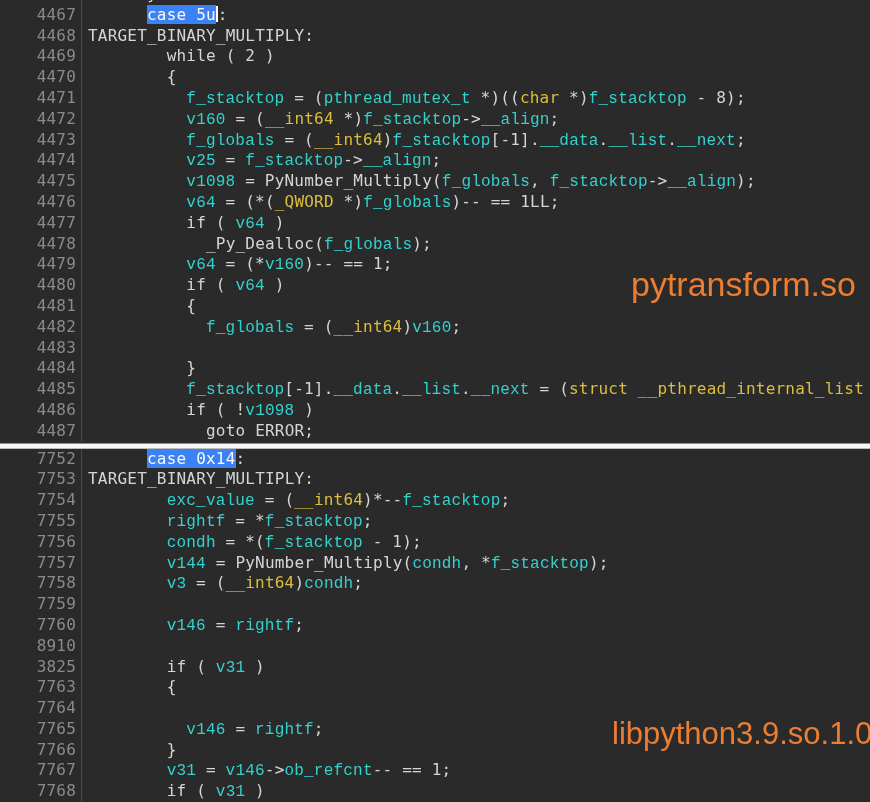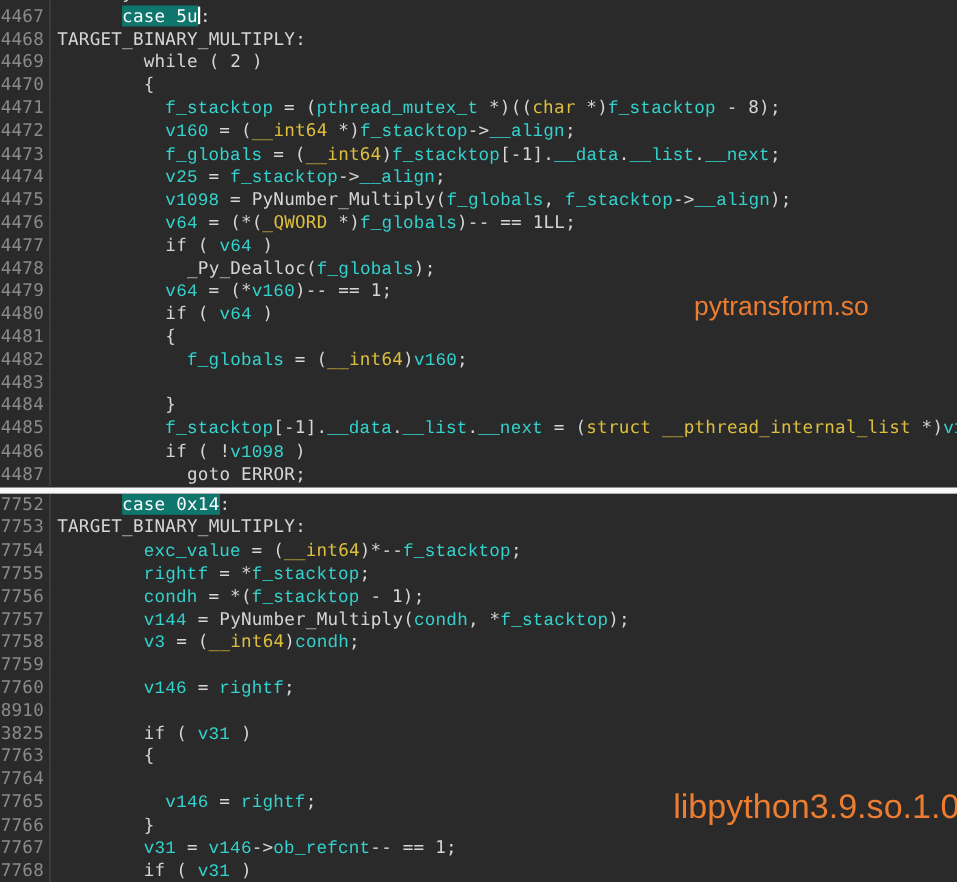--- a/index.html
+++ b/index.html
@@ -5,57 +5,57 @@
   html,body{margin:0;padding:0;background:#2a2a2a;}
   #screen{
     position:relative;
     width:870px;height:802px;
     overflow:hidden;
     background:#2a2a2a;
     font-family:"DejaVu Sans Mono",monospace;
     font-size:16px;
     letter-spacing:0.2px;
   }
-  .panel{overflow:hidden;}
+  .panel{overflow:hidden;padding-left:36px;}
   .row{
     display:flex;
     height:20.8px;
     line-height:20.8px;
     white-space:pre;
   }
   .row.partial{margin-top:-16px;}
   .gutter{
     flex:0 0 46px;
     box-sizing:border-box;
     text-align:right;
     padding-right:5px;
     color:#8a8a8a;
     border-right:1px solid #4a4a4a;
     user-select:none;
   }
   .code{padding-left:6px;white-space:pre;}
   .tk-d{color:#d5d5d5;}
   .tk-v{color:#33d2cd;font-family:Liberation Mono, monospace;}
   .tk-t{color:#ddbe3d;}
-  .tk-hl{background:#0f766e;color:#fafafa;text-align:center;}
+  .tk-hl{background:#3b82f6;color:#fafafa;text-align:center;}
   .tk-cur{
     display:inline-block;
     width:2px;height:16px;
     background:#ffffff;
     vertical-align:-2px;
   }
   .divider{
     height:7px;
     background:linear-gradient(#2a2a2a 0 1px,#8f8f8f 1px 2px,#f8f8f8 2px 6px,#bdbdbd 6px 7px);
   }
   .watermark{
     position:absolute;
     color:#ed7d31;
     font-family:"Liberation Sans",sans-serif;
-    font-size:24px;
+    font-size:34px;
     letter-spacing:0;
     white-space:nowrap;
     pointer-events:none;
   }
   #wm-top{left:631px;top:265px;}
   #wm-bottom{left:612px;top:716px;font-size:31px;}
 </style>
 </head>
 <body>
 

